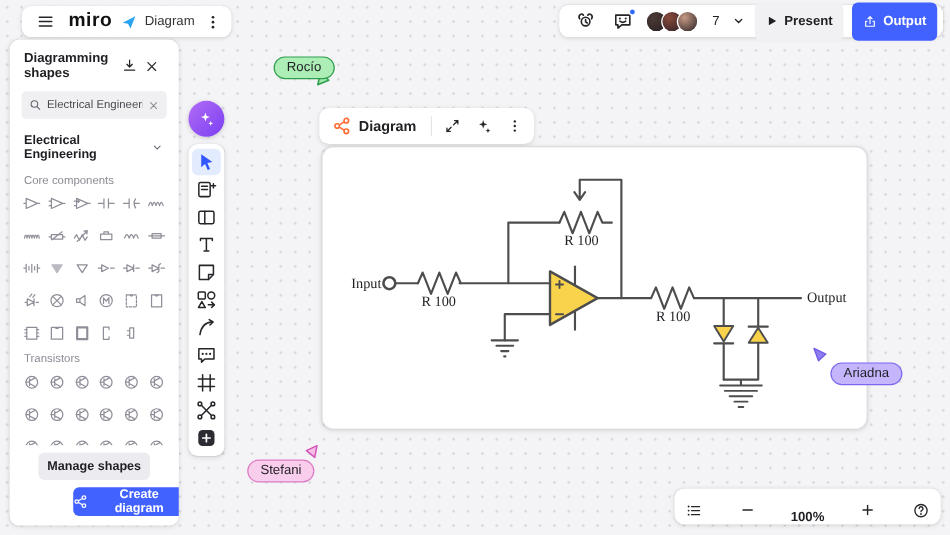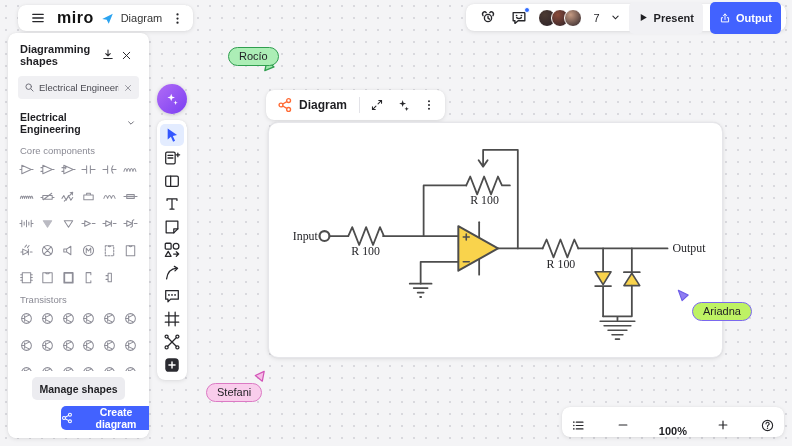--- a/index.html
+++ b/index.html
@@ -683,21 +683,21 @@
 </div>
 
 <svg class="cursor-arrow" style="left:262px; top:58px;" viewBox="0 0 16 16" width="15" height="15">
     <path d="M3 13.5 L12.8 9.5 L5.5 2.5 Z" fill="#9fe8ad" stroke="#2f9e4f" stroke-width="1.4" stroke-linejoin="round"></path>
   </svg>
 <span class="cursor-pill" style="left:228px; top:47px; background:#aceeb6; border-color:#2f9e4f;">Rocío</span>
 
 <svg class="cursor-arrow" style="left:676px; top:288px;" viewBox="0 0 16 16" width="15" height="15">
     <path d="M2.5 2.5 L13 7.5 L6.5 13.5 Z" fill="#8f7df2" stroke="#6c5ce7" stroke-width="1.2" stroke-linejoin="round"></path>
   </svg>
-<span class="cursor-pill" style="left:692px; top:302px; background:#bef264; border-color:#7a68ee;">Ariadna</span>
+<span class="cursor-pill" style="left:692px; top:302px; background:#c4b5fd; border-color:#7a68ee;">Ariadna</span>
 
 <svg class="cursor-arrow" style="left:252px; top:369px;" viewBox="0 0 16 16" width="15" height="15">
     <path d="M13 2.5 L3.5 7 L11 13 Z" fill="#f6bde6" stroke="#d254b8" stroke-width="1.3" stroke-linejoin="round"></path>
   </svg>
 <span class="cursor-pill" style="left:206px; top:383px; background:#f9cdec; border-color:#db7ac4;text-align:right;">Stefani</span>
 
 <div class="float zoom-bar">
   <span class="icon-btn">
     <svg viewBox="0 0 20 20" width="15" height="15" fill="none" stroke="#26262a" stroke-width="1.5" stroke-linecap="round">
         <path d="M7 5.5 h9 M7 10 h9 M7 14.5 h9"></path>

